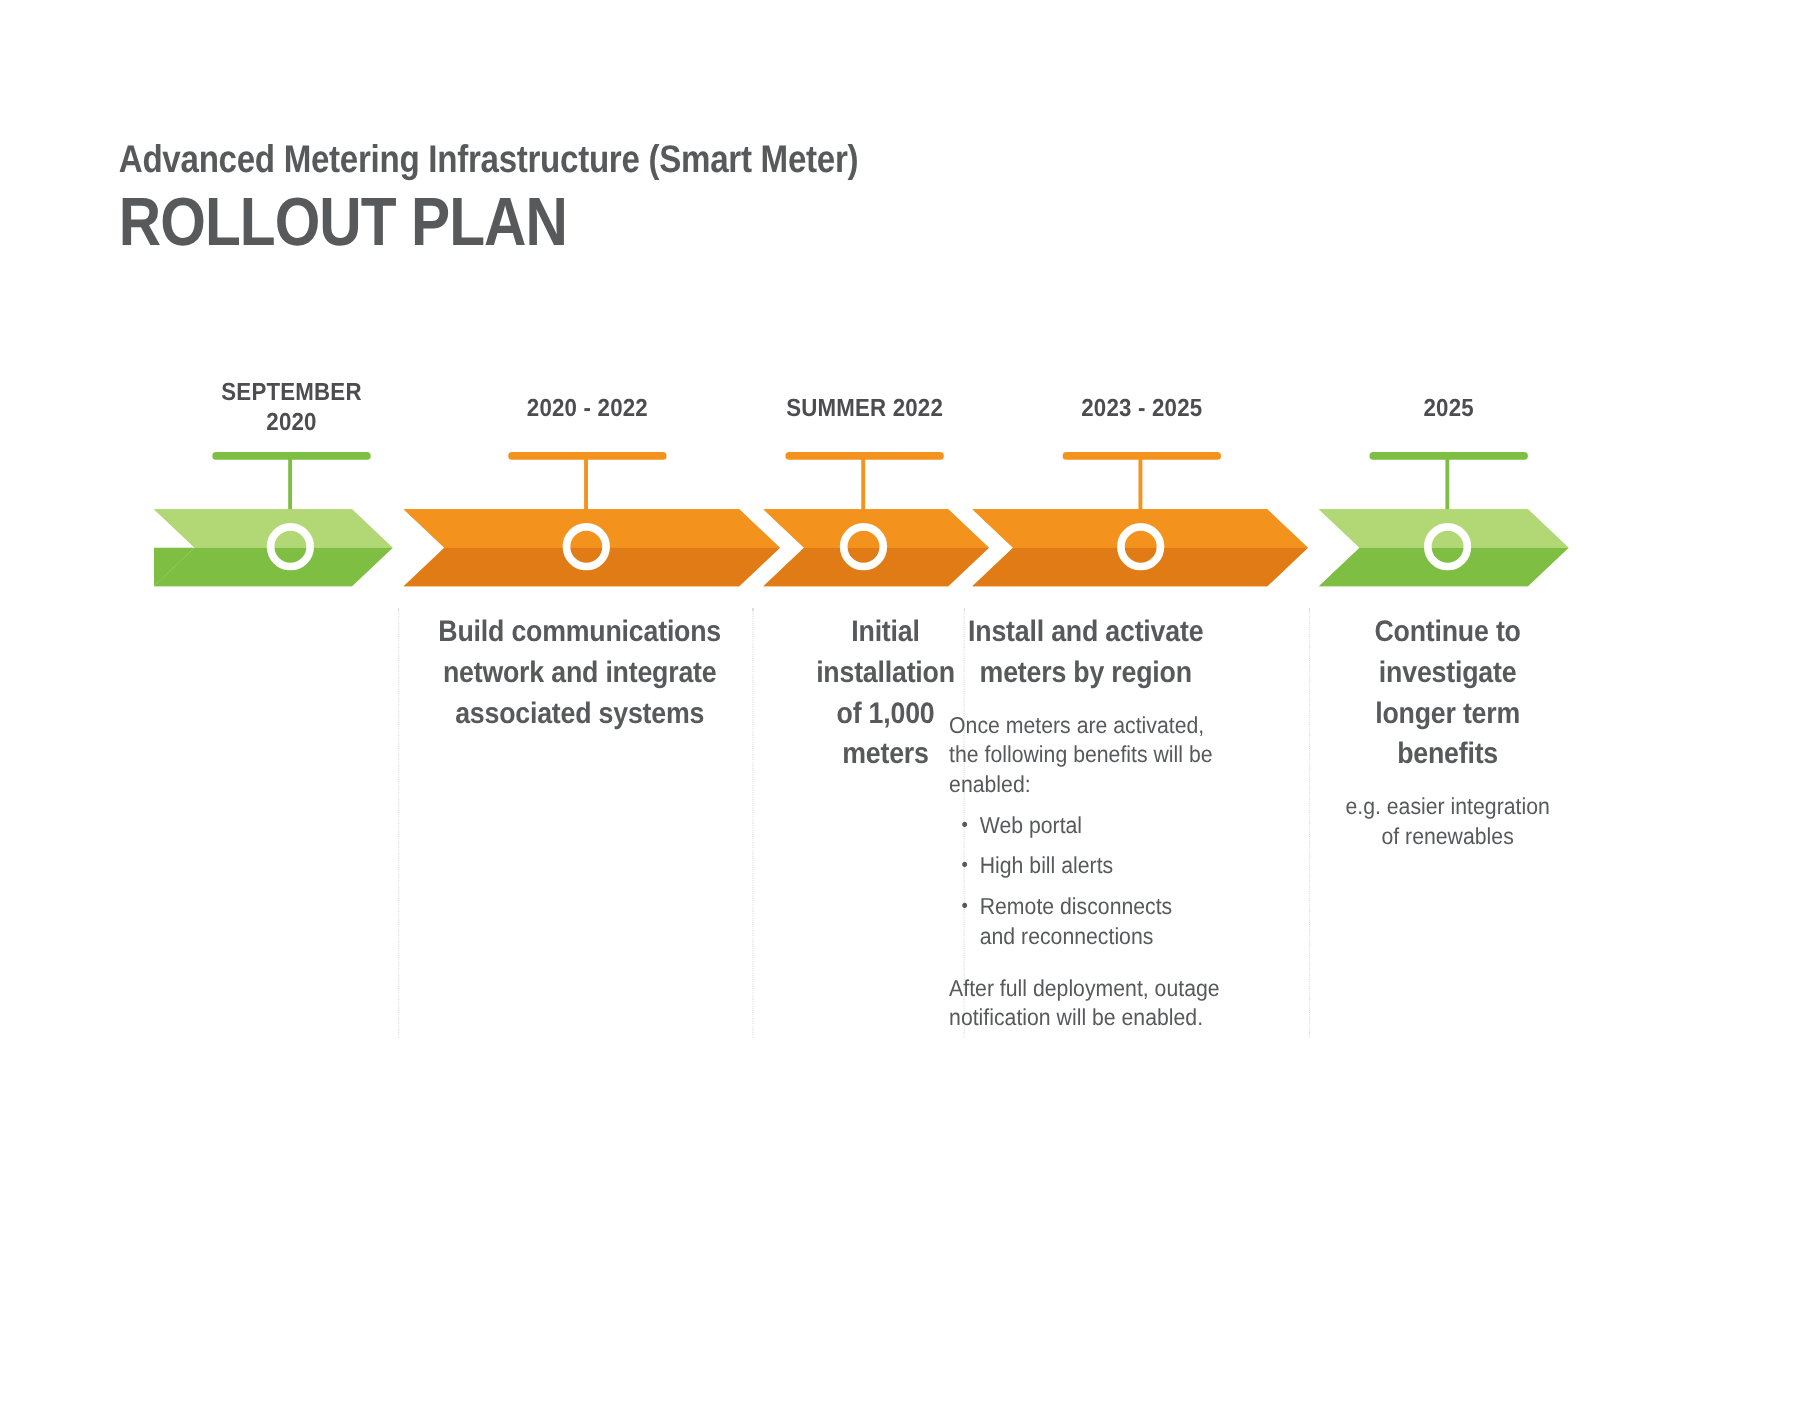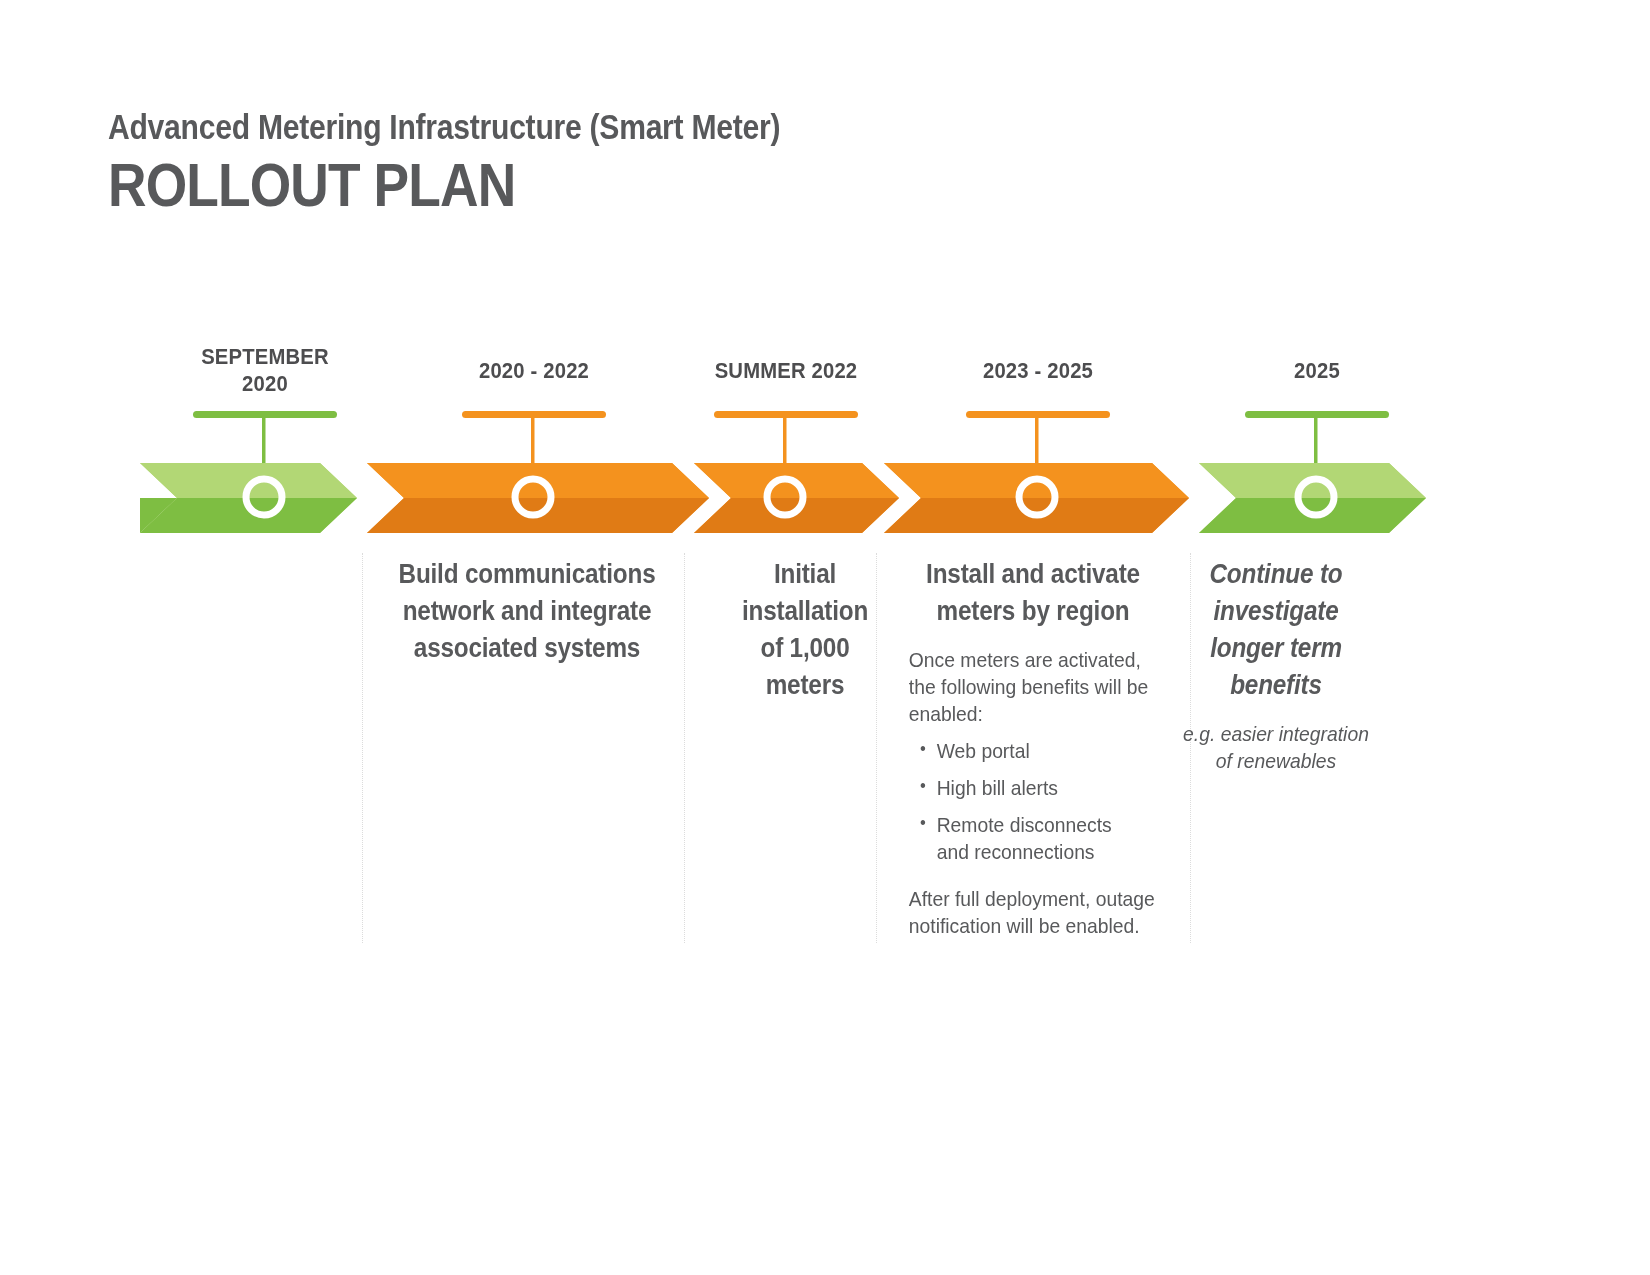--- a/index.html
+++ b/index.html
@@ -21,21 +21,21 @@
     left: 0; top: 0;
     width: 1650px;
     height: 1275px;
     background: #ffffff;
   }
 
   
   .title-block {
     position: absolute;
     left: 108px;
-    top: 106px;
+    top: 124px;
     width: 1100px;
   }
   .title-sub {
     font-family: "Liberation Sans", sans-serif;
     font-weight: bold;
     font-size: 35px;
     line-height: 42px;
     letter-spacing: -0.3px;
     color: #58595b;
     transform: scaleX(0.86);
@@ -223,29 +223,29 @@
 
 
   <div class="col-text" style="left:382px; top:556px; width:290px;">
     <div class="col-heading">Build communications network and integrate associated systems</div>
   </div>
 
   <div class="col-text" style="left:720px; top:556px; width:170px;">
     <div class="col-heading">Initial installation of 1,000 meters</div>
   </div>
 
-  <div class="col-text" style="left:898px; top:556px; width:270px;">
+  <div class="col-text" style="left:852px; top:556px; width:270px;">
     <div class="col-heading">Install and activate meters by region</div>
     <div class="col-body left">Once meters are activated, the following benefits will be enabled:</div>
     <ul class="bullet-list">
       <li>Web portal</li>
       <li>High bill alerts</li>
       <li>Remote disconnects and reconnections</li>
     </ul>
     <div class="col-body left para-gap">After full deployment, outage notification will be enabled.</div>
   </div>
 
-  <div class="col-text" style="left:1170px; top:556px; width:212px;font-style:italic;">
+  <div class="col-text" style="left:1210px; top:556px; width:212px;">
     <div class="col-heading">Continue to investigate longer term benefits</div>
     <div class="col-body center">e.g. easier integration of renewables</div>
   </div>
 
 </div>
 
 </body></html>

